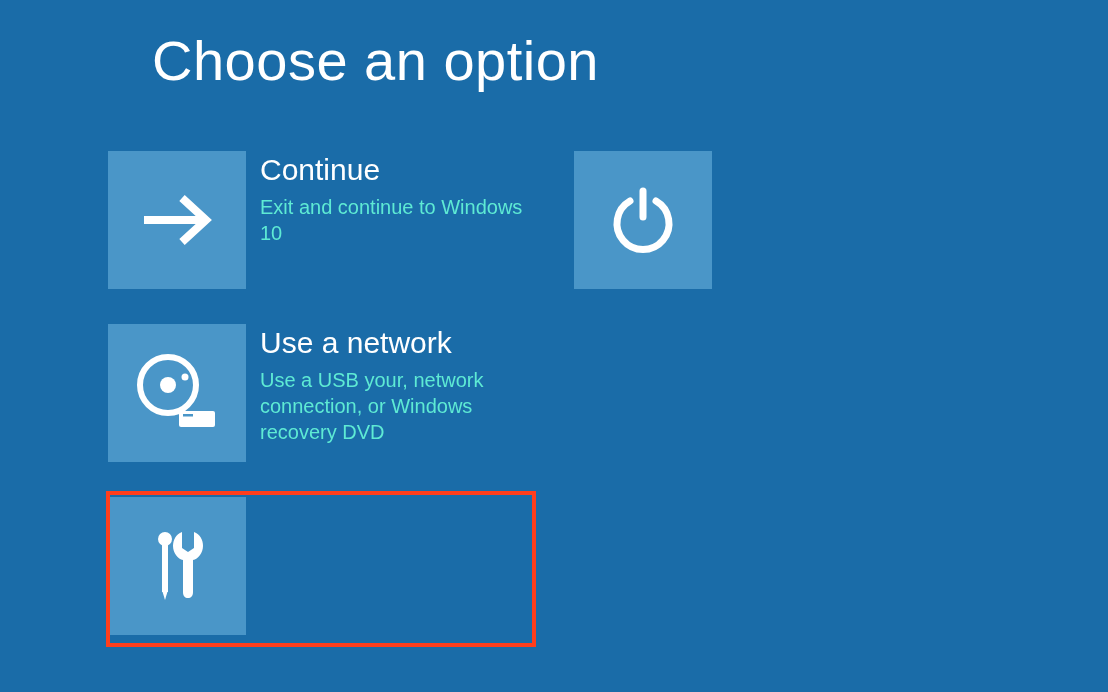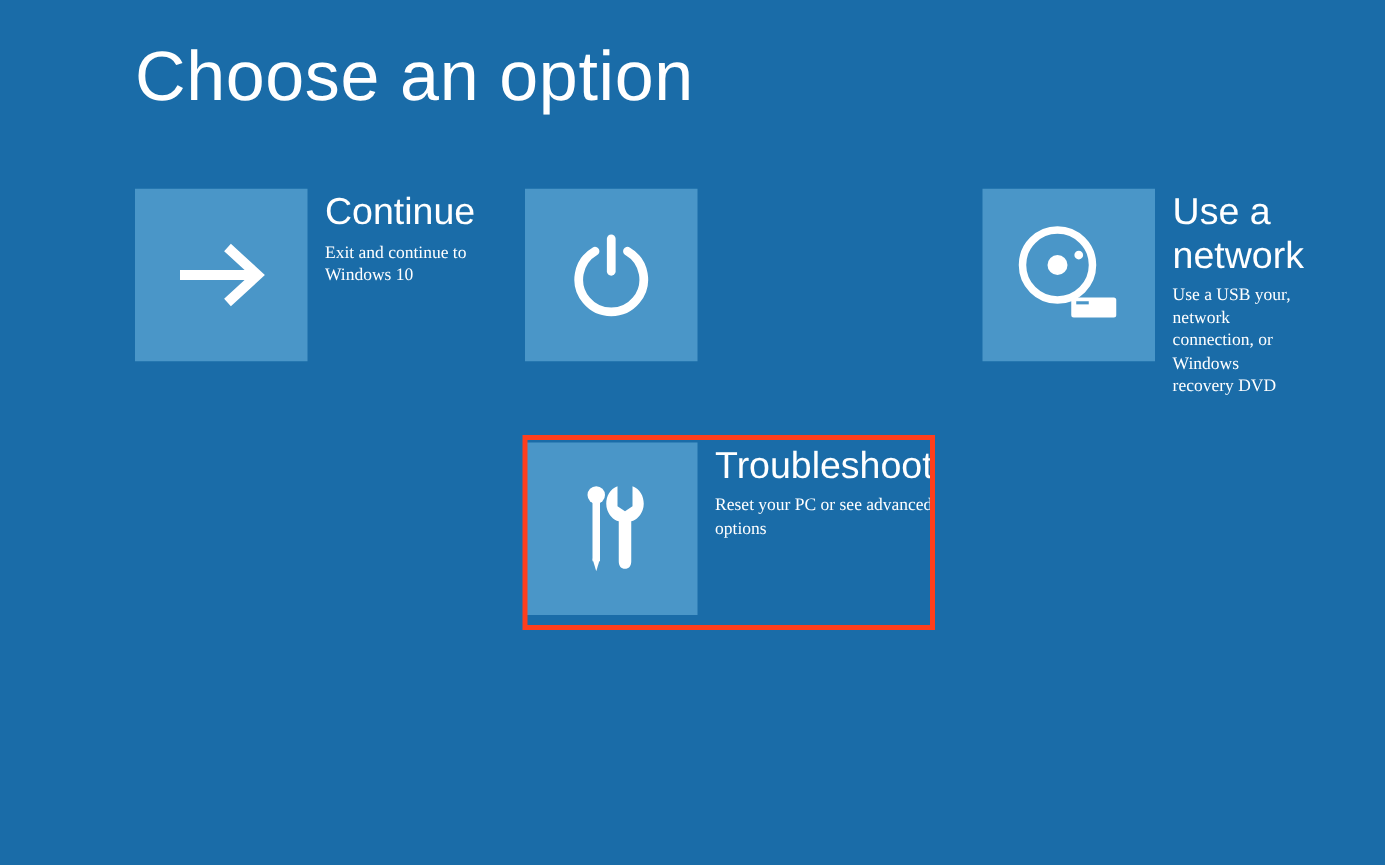--- a/index.html
+++ b/index.html
@@ -16,24 +16,25 @@
       overflow: hidden;
     }
     .container {
       padding: 28px 108px 0 108px;
     }
     .title {
       font-size: 56px;
       font-weight: 300;
       letter-spacing: 0.5px;
       margin-bottom: 58px;
+      margin-left: 44px;
     }
     .options {
       display: grid;
-      grid-template-columns: 1fr 1fr 1fr;
+      grid-template-columns: 1fr 1fr;
       column-gap: 40px;
       row-gap: 35px;
     }
     .option {
       display: flex;
       align-items: flex-start;
       cursor: pointer;
       padding: 0;
     }
     .option.highlighted {
@@ -56,25 +57,24 @@
       padding-top: 2px;
       max-width: 310px;
     }
     .option-title {
       font-size: 30px;
       font-weight: 300;
       line-height: 1.15;
       margin-bottom: 6px;
     }
     .option-desc {
-      font-size: 14px;
+      font-size: 20px;
       font-weight: 300;
       line-height: 1.3;
-      color: #ffffff;
-      font-family: Liberation Serif, serif;
+      color: #5eead4;
     }
     svg {
       display: block;
     }
   </style>
 </head>
 <body>
 
 <div class="container">
   <h1 class="title">Choose an option</h1>
@@ -131,20 +131,16 @@
       <div class="tile">
         <svg width="60" height="80" viewBox="0 0 60 80">
           <g fill="#ffffff">
             <circle cx="18" cy="13" r="7"></circle>
             <rect x="15" y="18" width="6" height="48"></rect>
             <polygon points="15,64 21,64 18,74"></polygon>
             <path d="M 35 6 L 35 22 L 41 26 L 47 22 L 47 6 C 53 8 56 14 56 20 C 56 27 51 33 46 34 L 46 66 C 46 70 44 72 41 72 C 38 72 36 70 36 66 L 36 34 C 31 33 26 27 26 20 C 26 14 29 8 35 6 Z"></path>
           </g>
         </svg>
       </div>
-      <div class="option-text">
-        <div class="option-title">Troubleshoot</div>
-        <div class="option-desc">Reset your PC or see advanced options</div>
-      </div>
     </div>
 
   </div>
 </div>
 
 </body></html>

